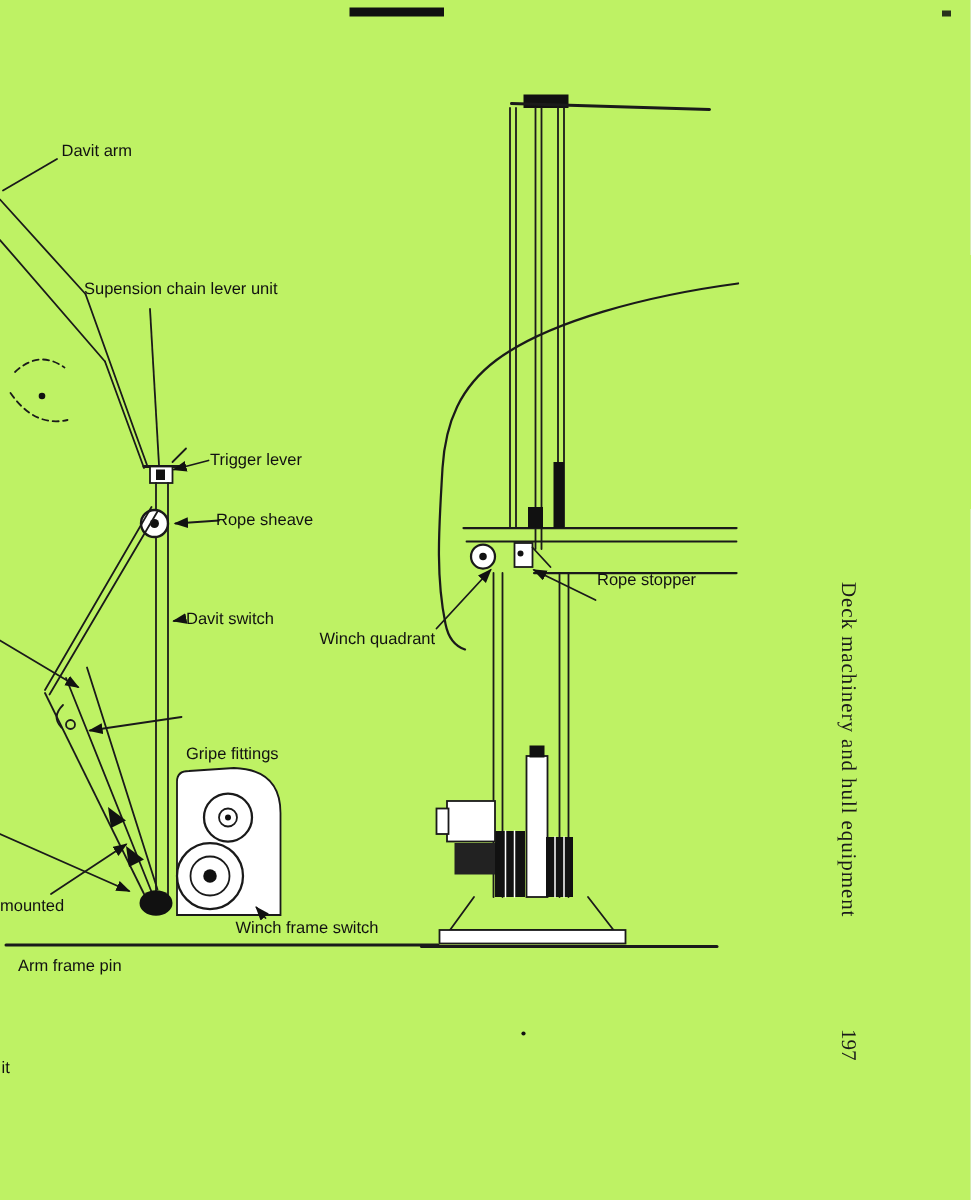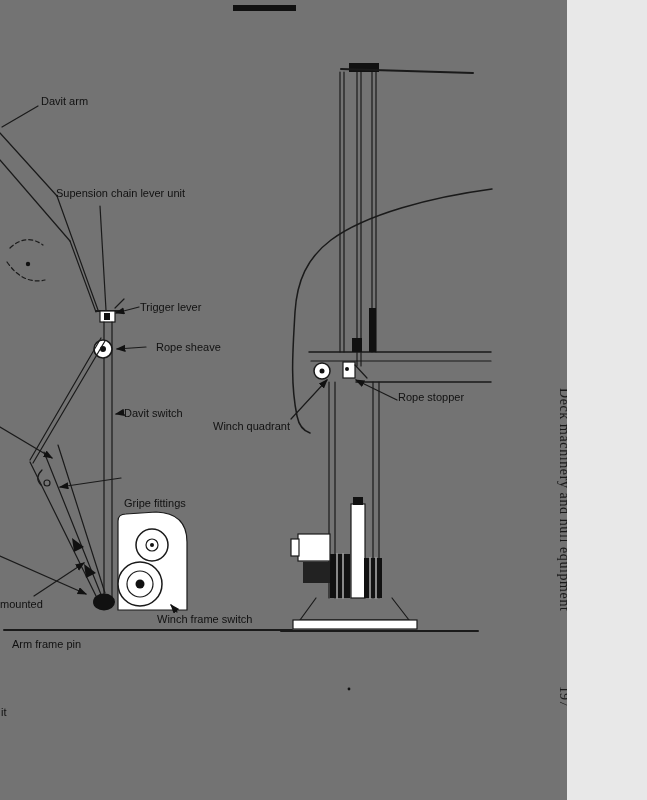--- a/index.html
+++ b/index.html
@@ -1,19 +1,19 @@
 <!DOCTYPE html>
 <html><head>
 <meta charset="utf-8">
 <style>
   html,body { margin:0; padding:0; background:#e8e8e8; }
   .page {
     position:relative;
-    width:567px; height:800px;
-    background:#737373;
+    width:647px; height:800px;
+    background:#bef264;
     overflow:hidden;
     font-family:"Liberation Sans", sans-serif;
   }
   svg { position:absolute; left:0; top:0; }
   svg line, svg path, svg rect, svg circle, svg polyline, svg ellipse {
     stroke:#1a1a1a; fill:none; stroke-width:1.2;
     stroke-linecap:round;
   }
   svg .f  { fill:#111; stroke:none; }
   svg .wf { fill:#ffffff; }
@@ -172,25 +172,25 @@
       <line x1="281" y1="631" x2="478" y2="631" class="s2"></line>
 
       <line x1="397" y1="400" x2="356" y2="380" marker-end="url(#arr)"></line>
       <line x1="291" y1="419" x2="327" y2="380" marker-end="url(#arr)"></line>
     </g>
   </svg>
 
   <div class="lbl" style="left:41px; top:95px">Davit arm</div>
   <div class="lbl" style="left:56px; top:187px">Supension chain lever unit</div>
   <div class="lbl" style="left:140px; top:301px">Trigger lever</div>
-  <div class="lbl" style="left:156px; top:341px">Rope sheave</div>
+  <div class="lbl" style="left:144px; top:341px">Rope sheave</div>
   <div class="lbl" style="left:124px; top:407px">Davit switch</div>
   <div class="lbl" style="left:124px; top:497px">Gripe fittings</div>
   <div class="lbl" style="left:213px; top:420px">Winch quadrant</div>
-  <div class="lbl" style="left:398px; top:391px">Rope stopper</div>
+  <div class="lbl" style="left:398px; top:381px">Rope stopper</div>
   <div class="lbl" style="left:157px; top:613px">Winch frame switch</div>
   <div class="lbl" style="left:12px; top:638px">Arm frame pin</div>
   <div class="lbl" style="left:0px; top:598px">mounted</div>
   <div class="lbl" style="left:1px; top:706px">it</div>
 
   <div class="side-title">Deck machinery and hull equipment</div>
   <div class="page-num">197</div>
 
 </div>
 

